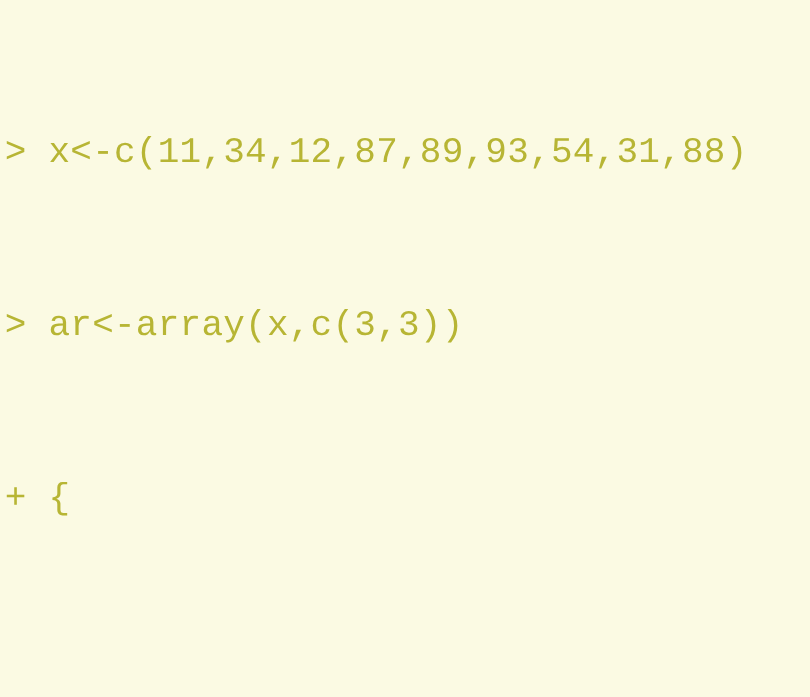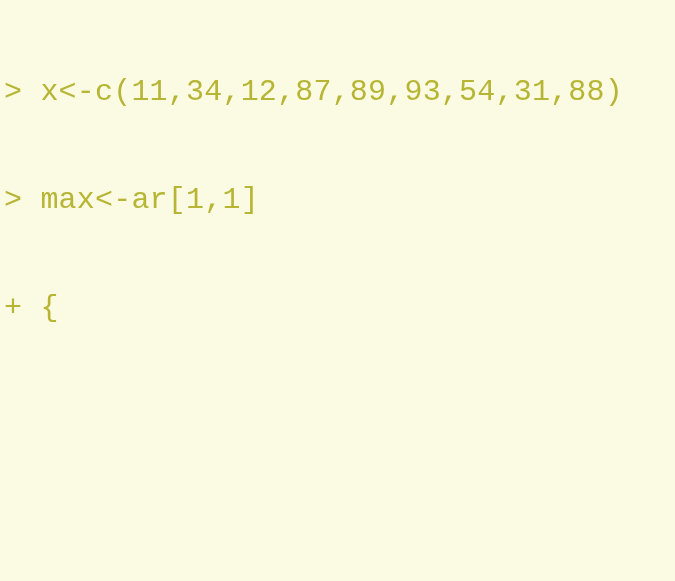--- a/index.html
+++ b/index.html
@@ -13,34 +13,35 @@
   .console {
     font-family: "Lucida Console", "Consolas", "Courier New", monospace;
     font-size: 30px;
     line-height: 36px;
     white-space: pre;
     padding: 2px 4px;
     letter-spacing: 0.2px;
   }
   .line {
     display: block;
+    margin-top: 36px;
   }
   .prompt {
     color: #b7b534;
   }
   .code {
     color: #b7b534;
   }
 </style>
 </head>
 <body>
 
 <div class="console">
   <span class="line"><span class="prompt">&gt; </span><span class="code">x&lt;-c(11,34,12,87,89,93,54,31,88)</span></span>
-  <span class="line"><span class="prompt">&gt; </span><span class="code">max&lt;-ar[1,1]</span></span>
+  <span class="line"><span class="prompt">&gt; </span><span class="code">ar&lt;-array(x,c(3,3))</span></span>
   <span class="line"><span class="prompt">+ </span><span class="code">{</span></span>
   
   
   
   
   
   
   
   
   

